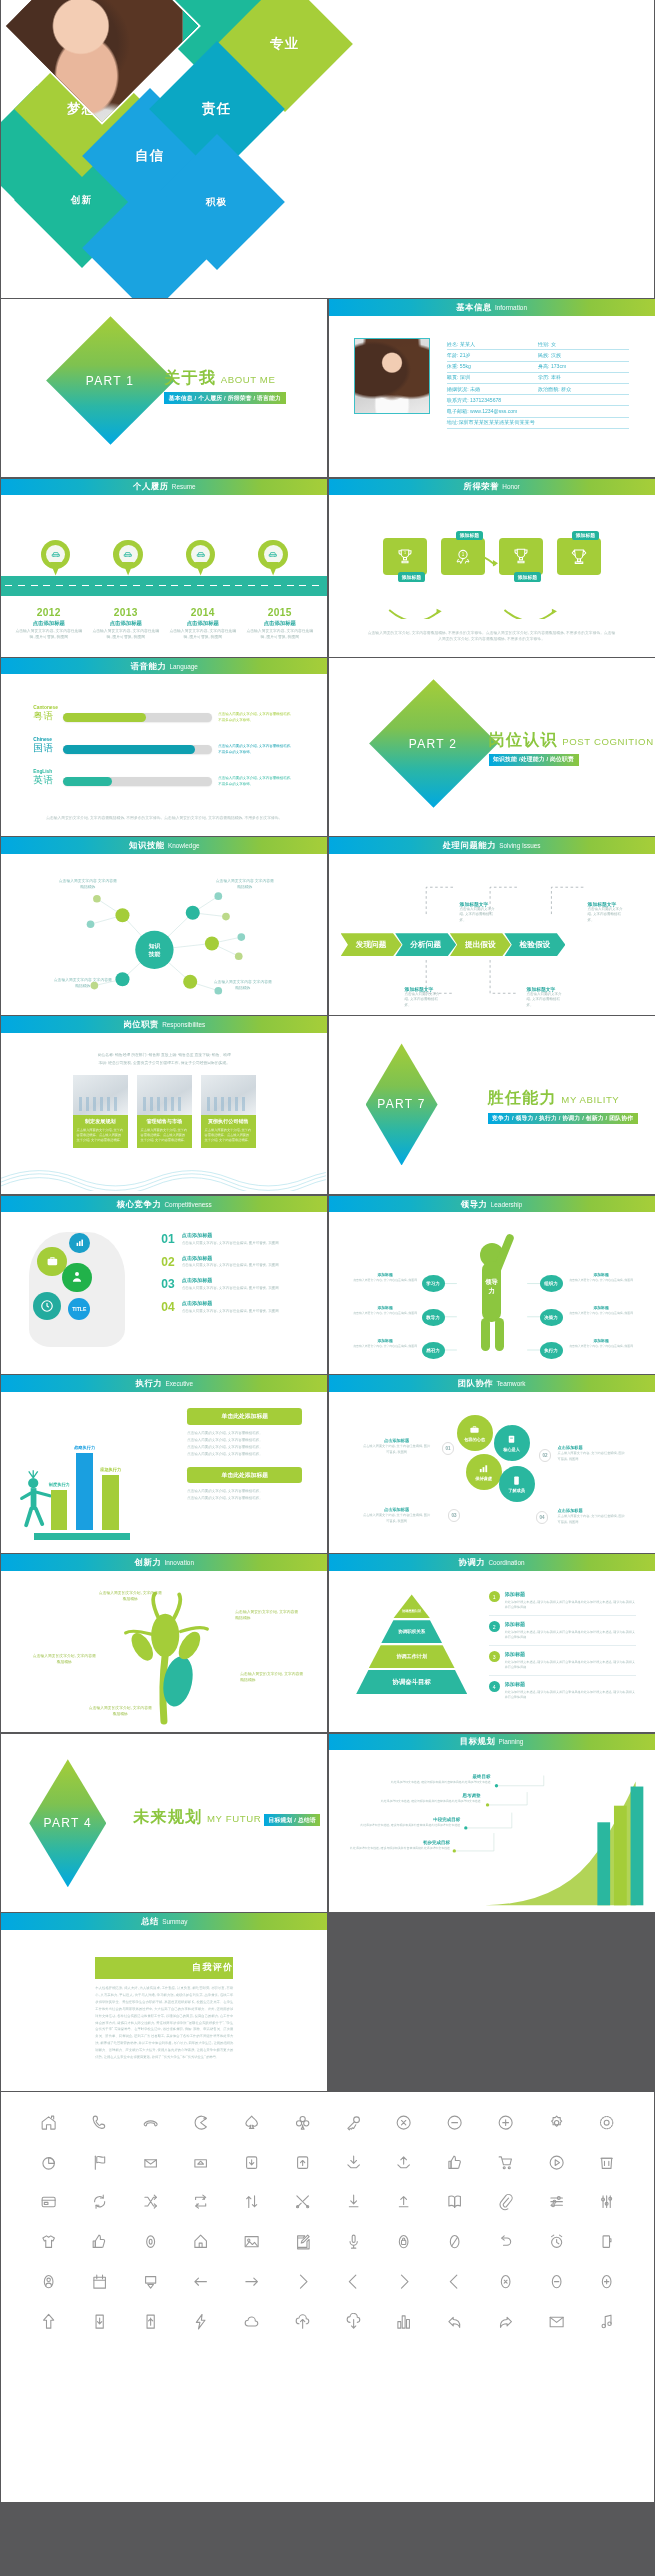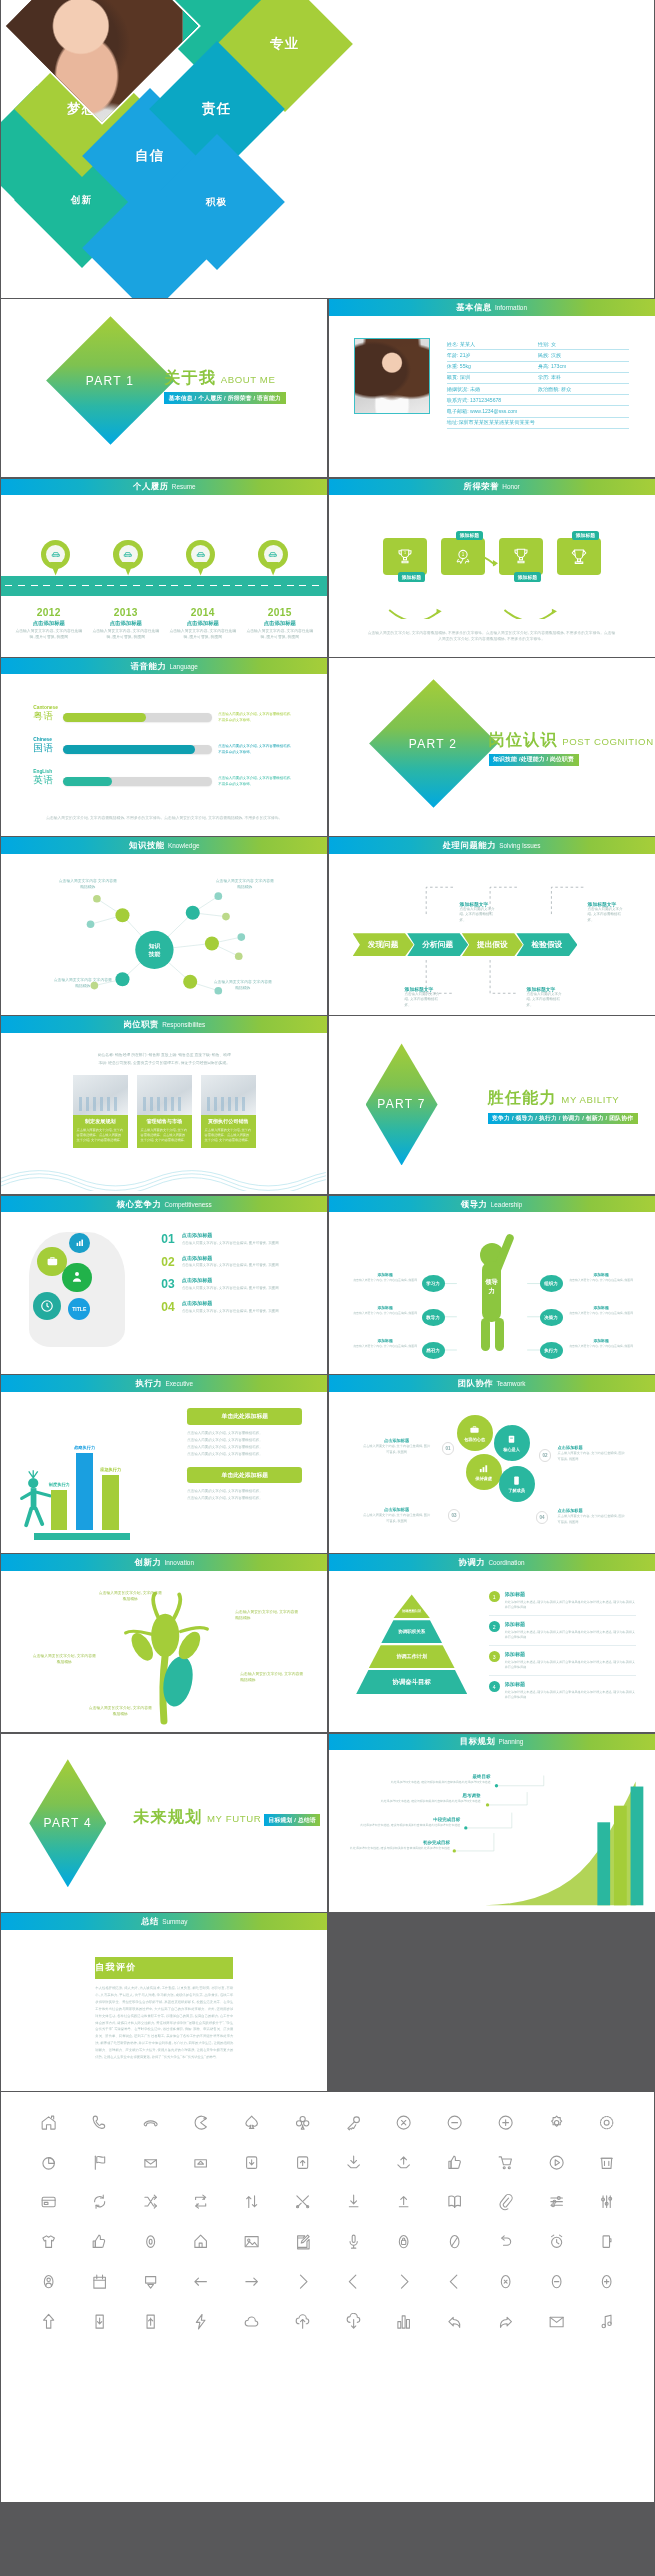--- a/index.html
+++ b/index.html
@@ -142,21 +142,21 @@
   .lang .lab { width:29.4px; }
   .lang .en { font-size:4.8px; font-weight:bold; display:block; }
   .lang .cn { font-size:9.6px; font-weight:normal; letter-spacing:0.6px; }
   .bar { flex:1; height:9px; background:#d9d9d9; border-radius:5.1px; margin:0 6.4px 1.3px 0; position:relative;
     box-shadow:0 0.6px 1.3px rgba(0,0,0,.12);}
   .bar i { position:absolute; left:0; top:0; bottom:0; border-radius:5.1px; display:block; }
   .lang .d { width:77px; font-size:3.5px; line-height:1.8; }
   .klabel { position:absolute; font-size:3.8px; color:#7fb9b4; text-align:center; line-height:1.5; }
 
   
-  .flow { position:absolute; left:24px; top:96px; display:flex; }
+  .flow { position:absolute; left:12px; top:96px; display:flex; }
   .chev { width:61px; height:23px; display:flex; align-items:center; justify-content:center;
     color:#fff; font-size:7.7px; font-weight:bold; margin-right:-6.4px;
     clip-path:polygon(0 0, 86% 0, 100% 50%, 86% 100%, 0 100%, 12% 50%); }
   .flowcap { position:absolute; font-size:4.5px; }
   .flowcap b { color:#2aa9a0; font-size:4.8px; display:block; }
   .flowcap span { color:#9fb7b4; font-size:3.5px; line-height:1.5; display:block; }
 
   
   .resp-top { padding:19px 29.4px 0 29.4px; text-align:center; font-size:3.8px; color:#9ab4b2; line-height:2; }
   .resp-cards { display:flex; gap:9px; justify-content:center; margin-top:7.7px; }
@@ -230,21 +230,21 @@
   .coo-b span { font-size:3.1px; color:#a6bdbb; line-height:1.6; display:block; margin-top:1.9px; }
 
   
   .inno-cap { position:absolute; font-size:3.8px; color:#9fc24c; line-height:1.6; width:64px; }
   .plcap { position:absolute; text-align:right; width:115px; }
   .plcap b { font-size:4.5px; color:#2aa9a0; display:block; }
   .plcap span { font-size:2.9px; color:#a6bdbb; line-height:1.7; display:block; margin-top:1.3px; }
 
   
   .sum-pill { margin:27px auto 0 auto; width:138px; background:#a4cd39; color:#fff;
-    text-align:left; font-size:9px; font-weight:bold; padding:4.5px 0; letter-spacing:1.3px; }
+    text-align:right; font-size:9px; font-weight:bold; padding:4.5px 0; letter-spacing:1.3px; }
   .sum-text { margin:6.4px auto 0 auto; width:138px; font-size:3.3px; color:#a6bdbb;
     line-height:2.1; text-align:justify; }
 
   
   .thanks {
     width:100%; height:100%;
     background:linear-gradient(125deg,#00a8e1 0%,#06a9dc 26%,#2fb5ae 52%,#77c260 76%,#a6ce39 100%);
     position:relative;
   }
   .thanks .band { position:absolute; left:0; right:0; top:59px; height:0.6px; background:rgba(255,255,255,.65); }

